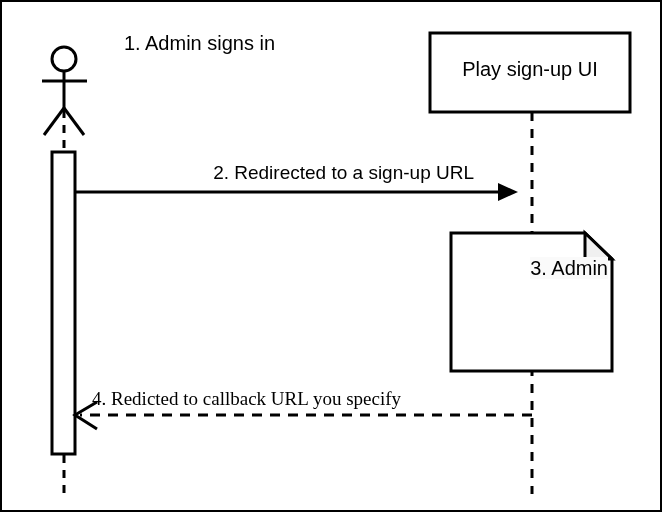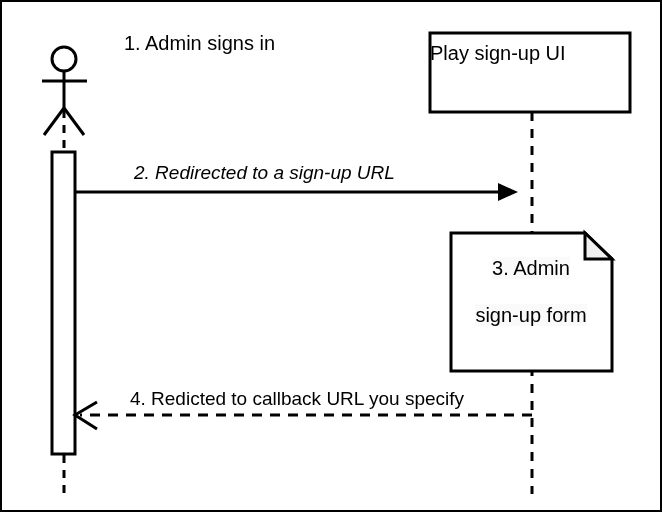--- a/index.html
+++ b/index.html
@@ -38,45 +38,45 @@
   }
   #actor-caption {
     left: 100px;
     top: 30px;
     width: 195px;
     text-align: center;
     font-size: 20px;
   }
   #participant-label {
     left: 428px;
-    top: 40px;
+    top: 56px;
     width: 200px;
-    text-align: left;
+    text-align: center;
     font-size: 20px;
   }
   #message-2-label {
     left: 132px;
     top: 160px;
     width: 340px;
-    text-align: left;
+    text-align: right;
     font-size: 19px;
-    font-style: italic;
   }
   #message-4-label {
     left: 90px;
     top: 386px;
     width: 410px;
-    text-align: center;
+    text-align: left;
     font-size: 19px;
+    font-family: Liberation Serif, serif;
   }
   #note-text {
     left: 452px;
     top: 255px;
     width: 154px;
-    text-align: center;
+    text-align: right;
     font-size: 20px;
     color: #000000;
     background: transparent;
   }
   #note-text span {
     background: #fafafa;
   }
 </style>
 </head>
 <body>
@@ -120,15 +120,15 @@
   </svg>
 
   <div class="txt" id="actor-caption"><span>1. Admin signs in</span><br></div>
 
   <div class="txt" id="participant-label">Play sign-up UI</div>
 
   <div class="txt" id="message-2-label">2. Redirected to a sign-up URL</div>
 
   <div class="txt" id="message-4-label">4. Redicted to callback URL you specify</div>
 
-  <div class="txt" id="note-text"><span>3. Admin</span><br><br><span>sign-up form</span></div>
+  <div class="txt" id="note-text"><span>3. Admin</span><br><br></div>
 
 </div>
 
 </body></html>

